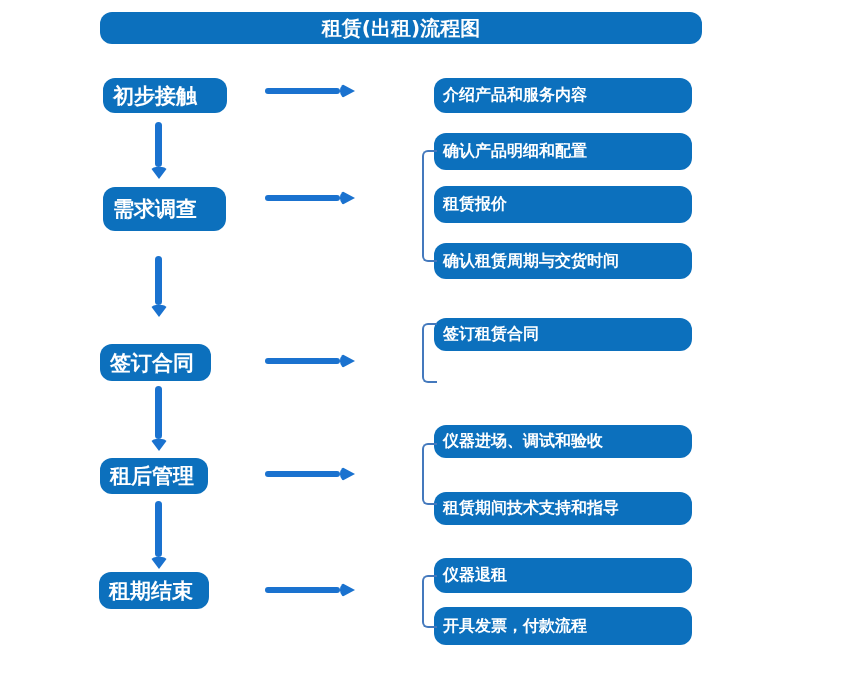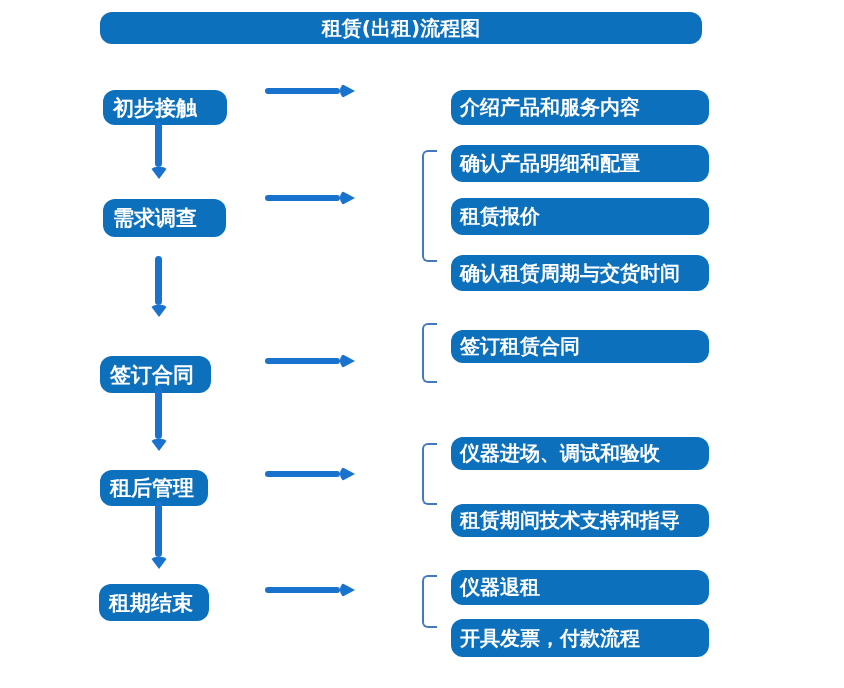--- a/index.html
+++ b/index.html
@@ -36,28 +36,27 @@
 
   .box {
     position: absolute;
     background: var(--box-blue);
     color: var(--text-white);
     font-weight: bold;
     display: flex;
     align-items: center;
     white-space: nowrap;
     overflow: hidden;
-    margin-top: 12px;
   }
   .stage-box { font-size: 21px; padding-left: 10px; }
-  .output-box { left: 451px; width: 258px; font-size: 20px; padding-left: 9px; }
+  .output-box { left: 434px; width: 258px; font-size: 16px; padding-left: 9px; }
 
   
   .l1 { left: 103px; top: 78px;  width: 124px; height: 35px; }
-  .l2 { left: 103px; top: 187px; width: 123px; height: 38px; }
+  .l2 { left: 103px; top: 187px; width: 123px; height: 44px; }
   .l3 { left: 100px; top: 344px; width: 111px; height: 37px; }
   .l4 { left: 100px; top: 458px; width: 108px; height: 36px; }
   .l5 { left: 99px;  top: 572px; width: 110px; height: 37px; }
 
   
   .r1  { top: 78px;  height: 35px; }
   .r2  { top: 133px; height: 37px; }
   .r3  { top: 186px; height: 37px; font-family: Liberation Serif, serif; }
   .r4  { top: 243px; height: 36px; }
   .r5  { top: 318px; height: 33px; }

